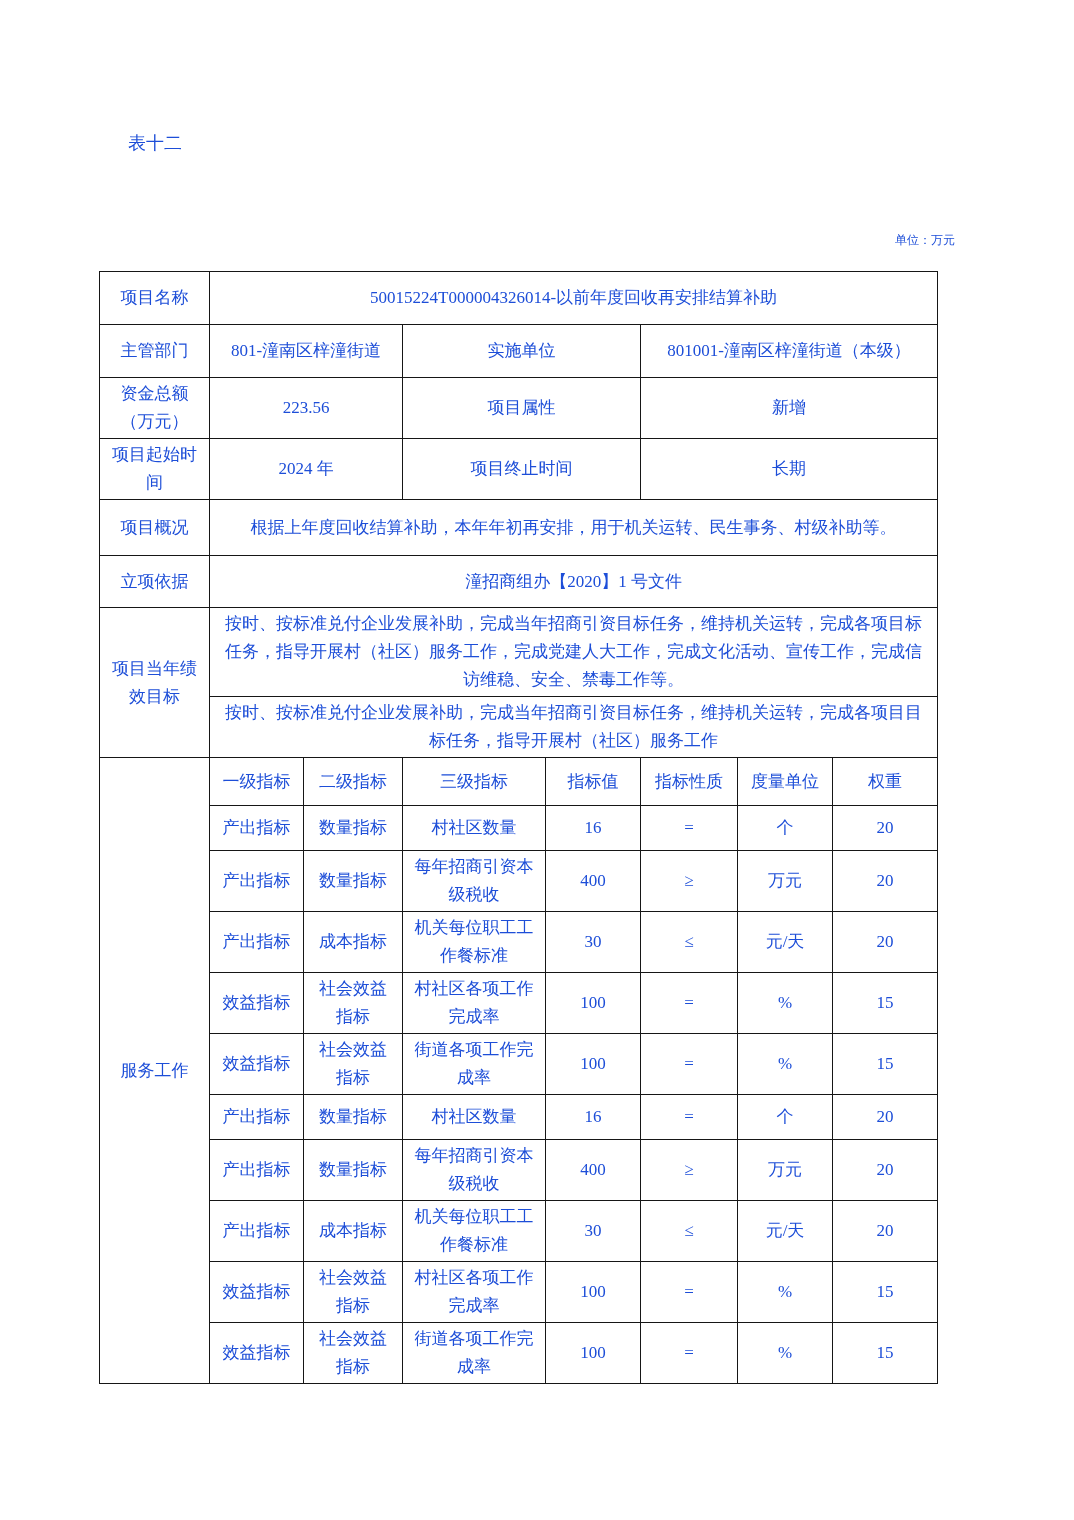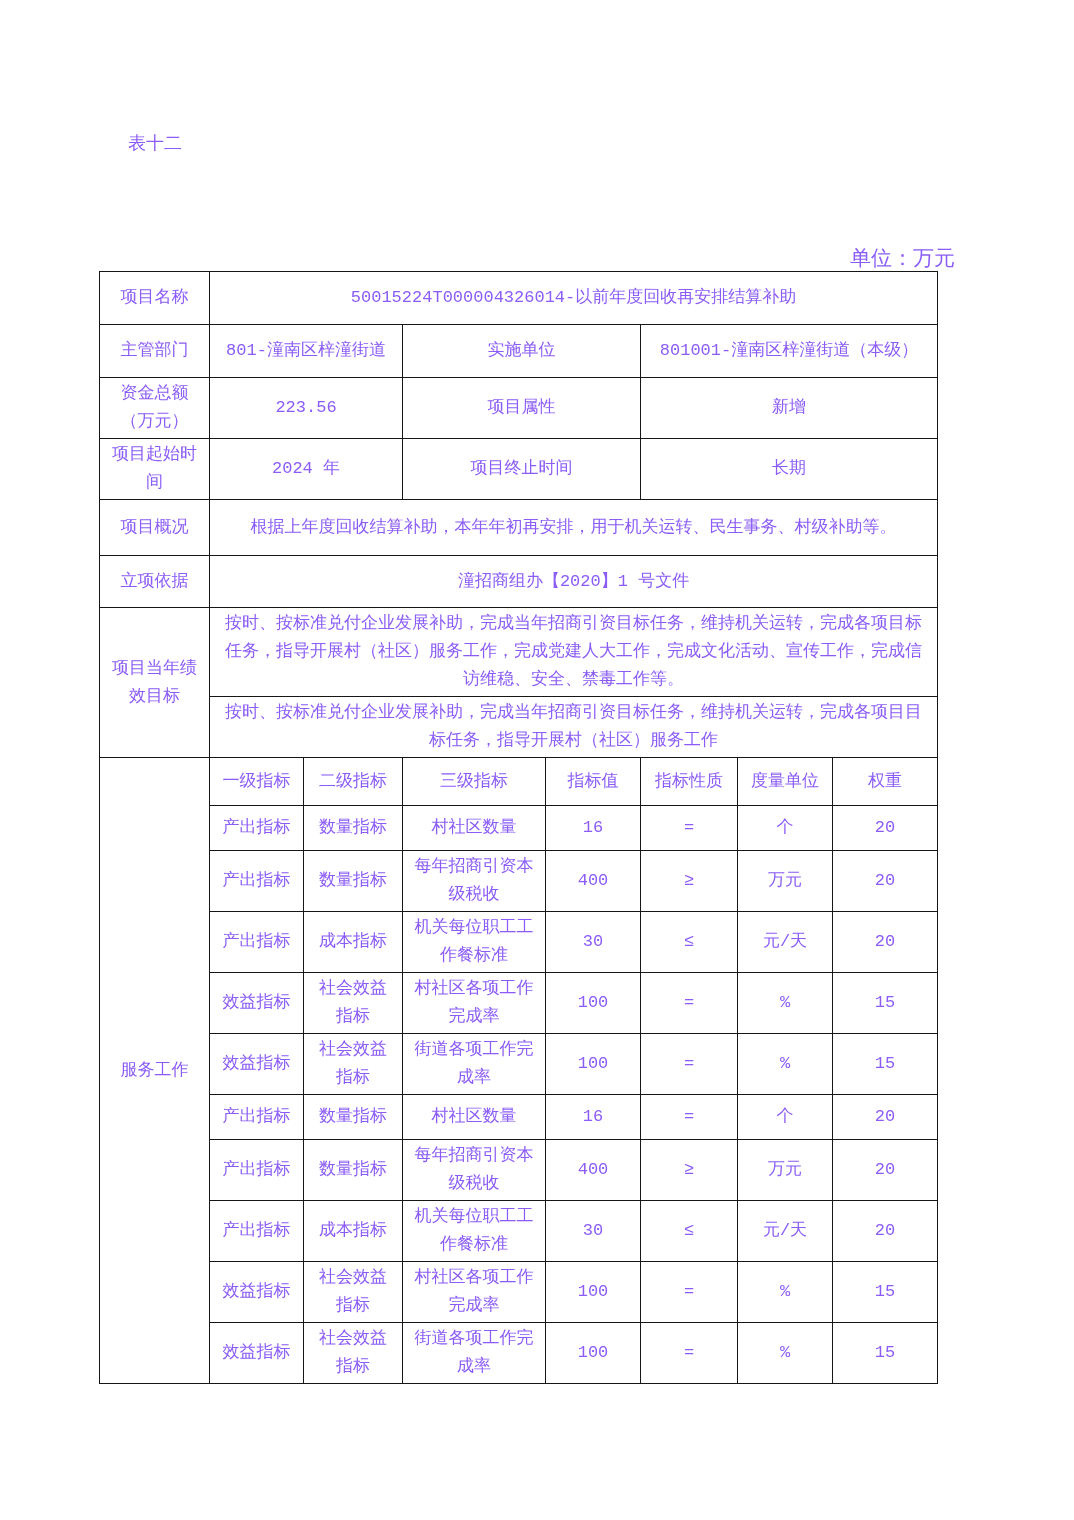--- a/index.html
+++ b/index.html
@@ -5,46 +5,46 @@
   html, body {
     margin: 0;
     padding: 0;
     background: #ffffff;
   }
   .sheet {
     position: relative;
     width: 896px;
     height: 1520px;
     background: #ffffff;
-    font-family: Liberation Mono, monospace;
-    color: #8b5cf6;
+    font-family: Liberation Serif, serif;
+    color: #1d4ed8;
   }
   .table-label {
     position: absolute;
     left: 128px;
     top: 131px;
     font-size: 18px;
   }
   .page-title {
     position: absolute;
     left: 0;
     top: 182px;
     width: 100%;
     text-align: center;
     font-size: 29px;
     font-weight: 700;
     letter-spacing: 1px;
   }
   .unit-note {
     position: absolute;
     left: 117px;
-    top: 244px;
+    top: 232px;
     width: 838px;
     text-align: right;
-    font-size: 21px;
+    font-size: 12px;
   }
   table.main {
     position: absolute;
     left: 99px;
     top: 271px;
     width: 838px;
     border-collapse: collapse;
     table-layout: fixed;
   }
   table.main td {

